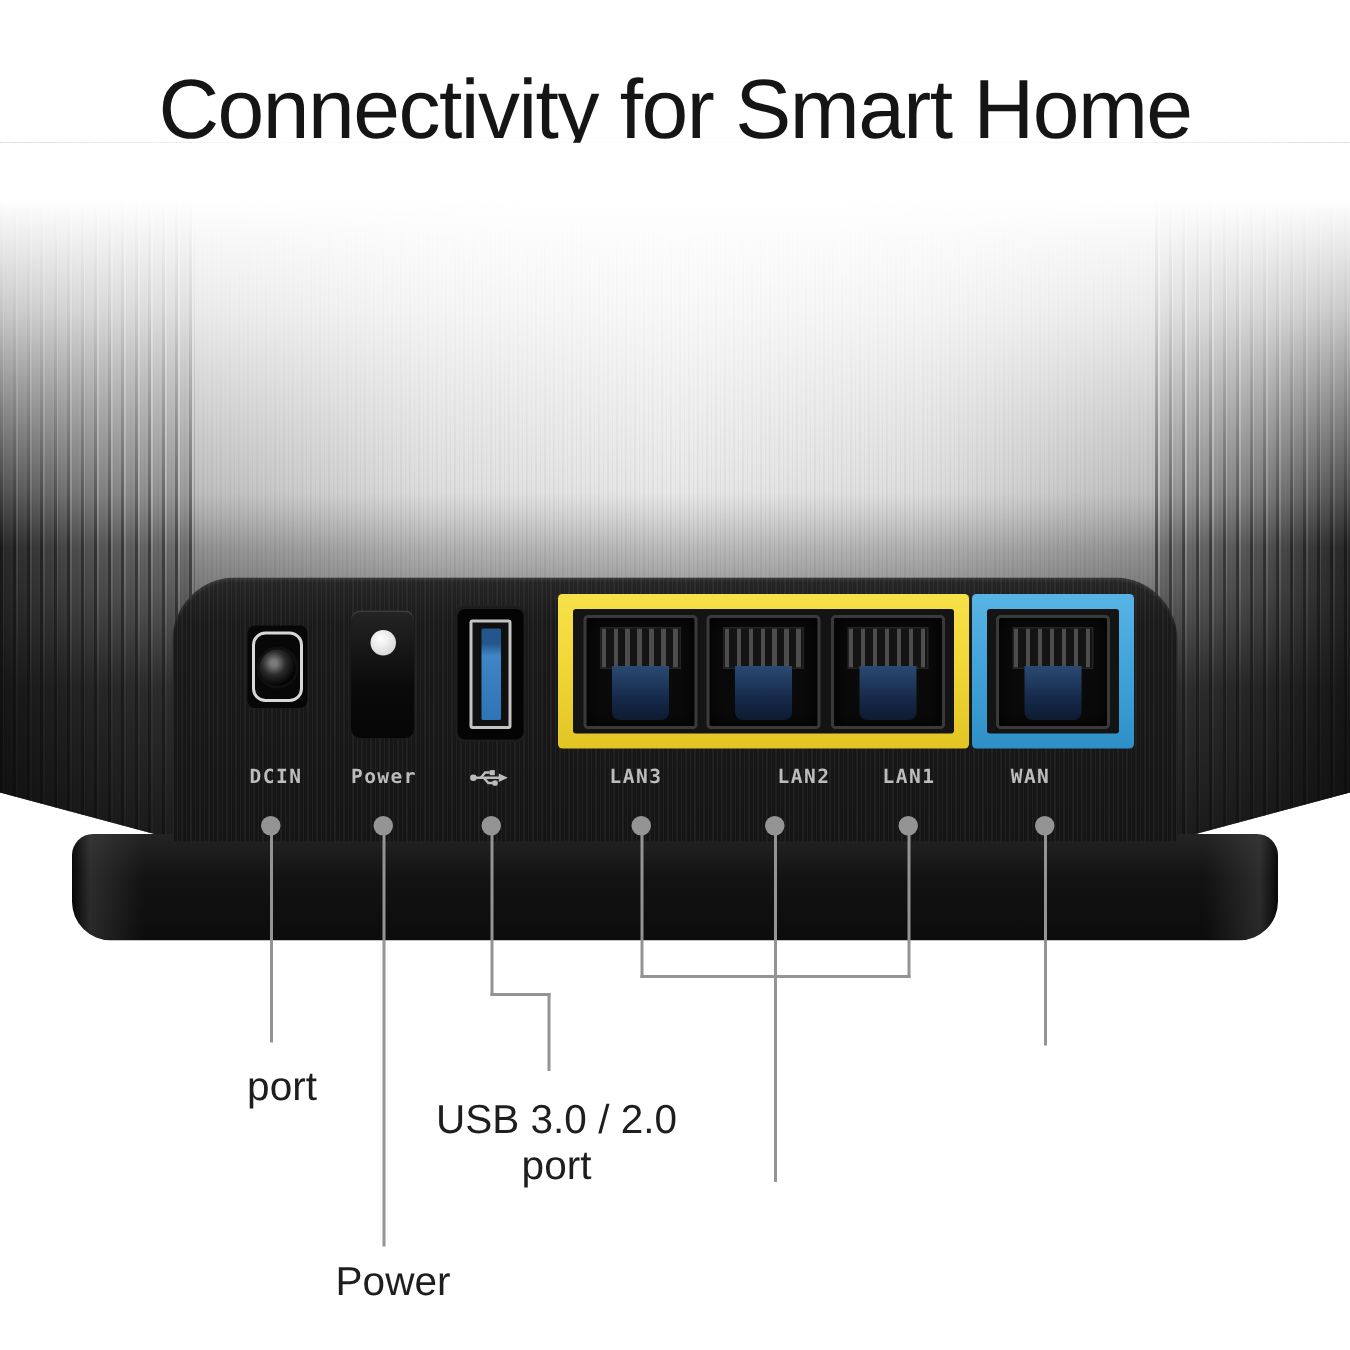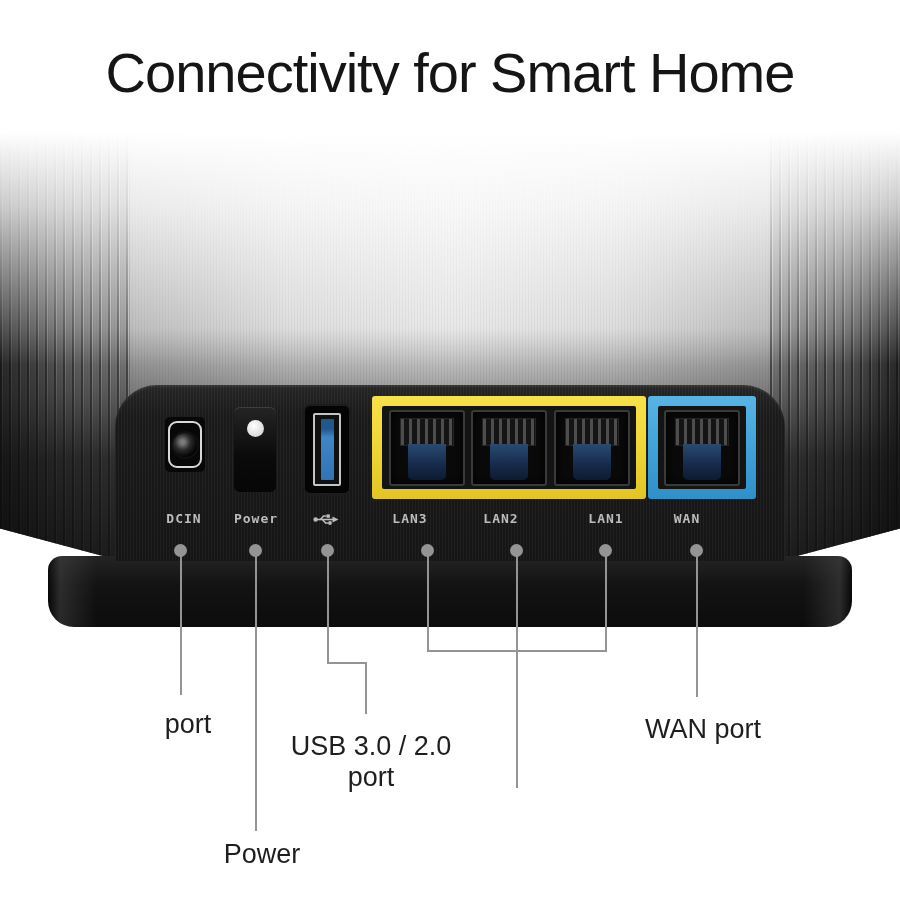--- a/index.html
+++ b/index.html
@@ -164,22 +164,22 @@
           <circle cx="2.6" cy="6.5" r="2.2" stroke="none"></circle>
           <line x1="2.6" y1="6.5" x2="20.5" y2="6.5"></line>
           <polygon points="19.5,3.6 25.5,6.5 19.5,9.4" stroke="none"></polygon>
           <polyline points="7.5,6.5 10.5,3 13.5,3" fill="none"></polyline>
           <rect x="13.5" y="1.4" width="3.4" height="3.4" stroke="none"></rect>
           <polyline points="9.5,6.5 12.5,10 15.5,10" fill="none"></polyline>
           <circle cx="17" cy="10" r="1.9" stroke="none"></circle>
         </g>
       </svg>
     </span>
-    <span class="plabel" style="left:295px">LAN3</span>
-    <span class="plabel" style="left:386px">LAN2</span>
+    <span class="plabel" style="left:309px">LAN3</span>
+    <span class="plabel" style="left:421px">LAN2</span>
     <span class="plabel" style="left:491px">LAN1</span>
     <span class="plabel" style="left:572px">WAN</span>
   </div>
 
   <div class="dot" style="left:174px;top:544px"></div>
   <div class="dot" style="left:249px;top:544px"></div>
   <div class="dot" style="left:321px;top:544px"></div>
   <div class="dot" style="left:421px;top:544px"></div>
   <div class="dot" style="left:510px;top:544px"></div>
   <div class="dot" style="left:599px;top:544px"></div>
@@ -199,17 +199,14 @@
   <div class="clabel" style="left:108px;top:709px;width:160px">
     <div>port</div>
   </div>
   <div class="clabel" style="left:271px;top:731px;width:200px">
     <div>USB 3.0 / 2.0</div>
     <div>port</div>
   </div>
   <div class="clabel" style="left:182px;top:839px;width:160px">
     <div>Power</div>
   </div>
-  <div class="clabel" style="left:603px;top:714px;width:200px">
-    <div>WAN port</div>
-  </div>
 
 </div>
 
 </body></html>

